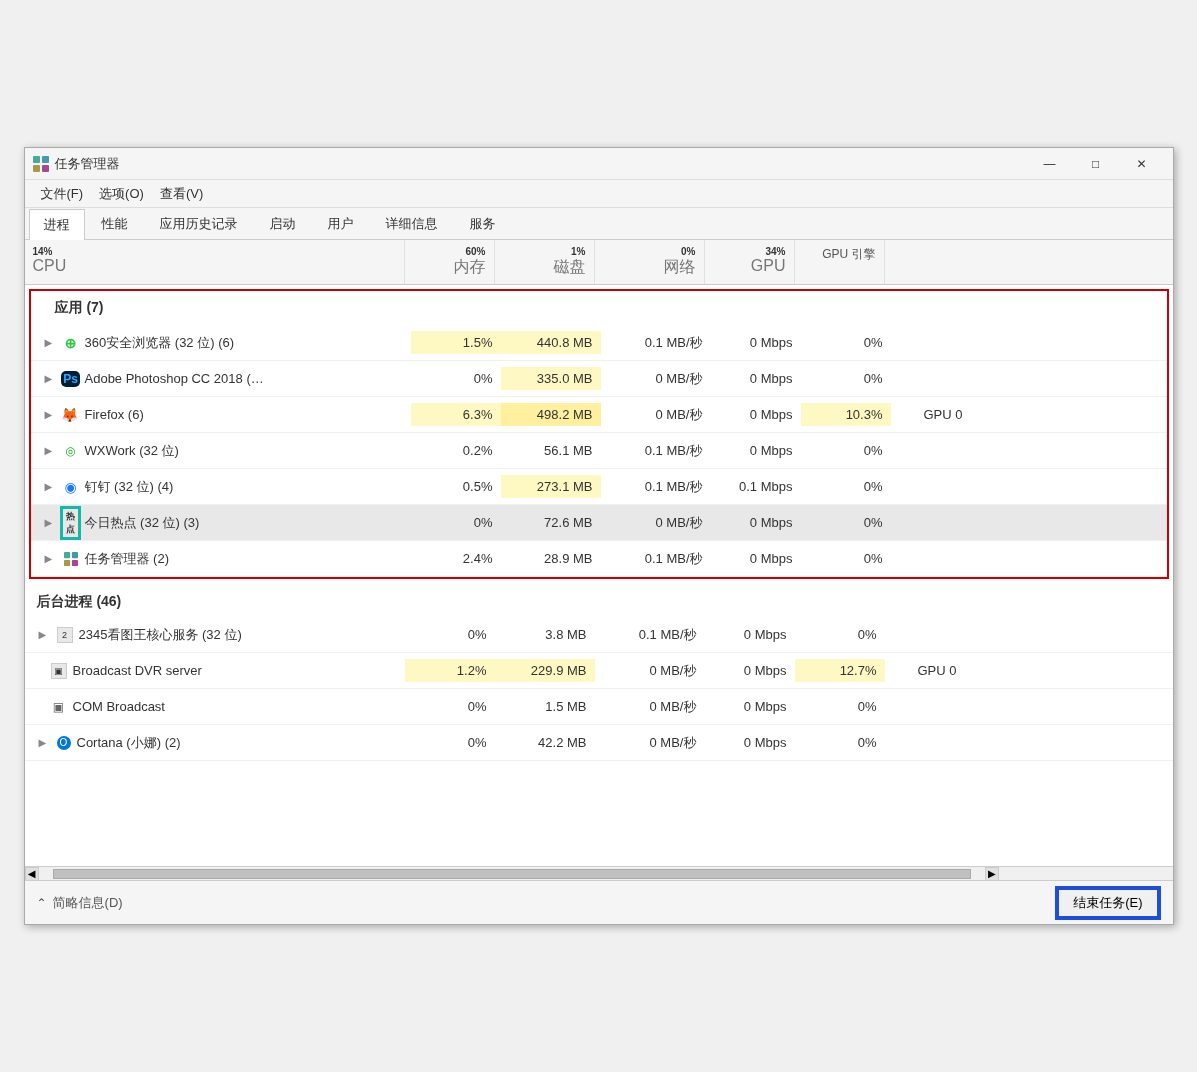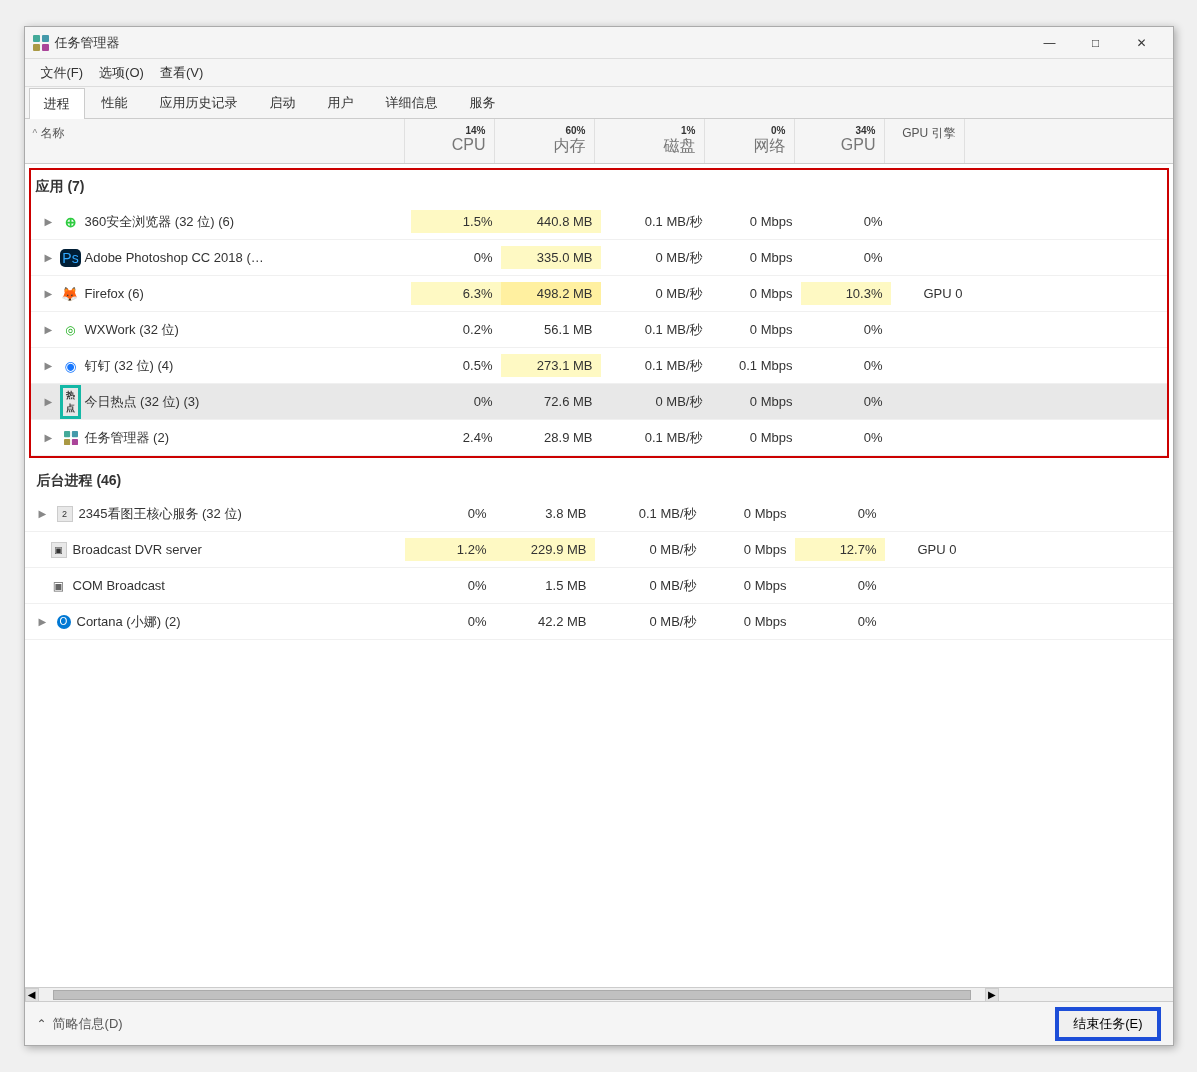--- a/index.html
+++ b/index.html
@@ -9,21 +9,21 @@
       background: #f0f0f0;
       display: flex;
       justify-content: center;
       align-items: center;
       width: 1197px;
       height: 1072px;
       overflow: hidden;
     }
     .window {
       width: 1150px;
-      height: 1020px;
+      height: 778px;
       background: #ffffff;
       border: 1px solid #aaa;
       display: flex;
       flex-direction: column;
       box-shadow: 2px 2px 8px rgba(0,0,0,0.3);
     }
     .title-bar {
       height: 32px;
       background: #f5f5f5;
       display: flex;
@@ -223,21 +223,21 @@
     }
     .scrollbar-h-thumb {
       width: 80%;
       height: 10px;
       background: #c0c0c0;
       border: 1px solid #aaa;
       margin: 0 14px;
     }
     
     .icon-360 { color: #2ecc40; font-size: 14px; font-weight: bold; }
-    .icon-ps { background: #001e36; color: #31a8ff; font-size: 14px; font-weight: normal; padding: 1px 2px; border-radius: 5px; }
+    .icon-ps { background: #001e36; color: #31a8ff; font-size: 12px; font-weight: bold; padding: 1px 2px; border-radius: 5px; }
     .icon-wx { color: #1aad19; font-size: 12px; }
     .icon-2345 { background: #e8e8e8; border: 1px solid #ccc; font-size: 9px; padding: 1px; }
     .icon-broadcast { background: #e8e8e8; border: 1px solid #ccc; font-size: 9px; padding: 1px; }
     .icon-cortana { background: #0078d4; color: white; border-radius: 50%; width: 14px; height: 14px; display: flex; align-items: center; justify-content: center; font-size: 10px; }
     
     .icon-hot { background: #e8e8e8; color: #333; font-size: 9px; font-weight: bold; padding: 1px 3px; border: 3px solid #14b8a6; }
   </style>
 </head>
 <body>
 
@@ -273,24 +273,20 @@
     <div class="tab">启动</div>
     <div class="tab">用户</div>
     <div class="tab">详细信息</div>
     <div class="tab">服务</div>
   </div>
 
   <div class="content">
 
     <div class="table-header">
       <div class="col-header">
-        <span class="sort-arrow">^</span>
-        <span>名称</span>
-      </div>
-      <div class="col-header">
         <span class="pct">14%</span>
         <span class="label">CPU</span>
       </div>
       <div class="col-header">
         <span class="pct">60%</span>
         <span class="label">内存</span>
       </div>
       <div class="col-header">
         <span class="pct">1%</span>
         <span class="label">磁盘</span>
@@ -305,21 +301,21 @@
       </div>
       <div class="col-header">
         <span>GPU 引擎</span>
       </div>
     </div>
 
     <div class="table-body">
 
       <div style="border: 2px solid #cc0000; margin: 4px; padding: 0;">
 
-        <div style="padding: 8px 5px; font-size: 14px; font-weight: bold; color: #333; background: #fff;">
+        <div style="padding: 8px 24px; font-size: 14px; font-weight: bold; color: #333; background: #fff;">
           <span>应用 (7)</span>
         </div>
 
         <div class="table-row">
           <div class="cell name indent1">
             <span class="expand-icon">▶</span>
             <span class="app-icon icon-360">⊕</span>
             <span>360安全浏览器 (32 位) (6)</span>
           </div>
           <div class="cell bg-yellow-light">1.5%</div>

